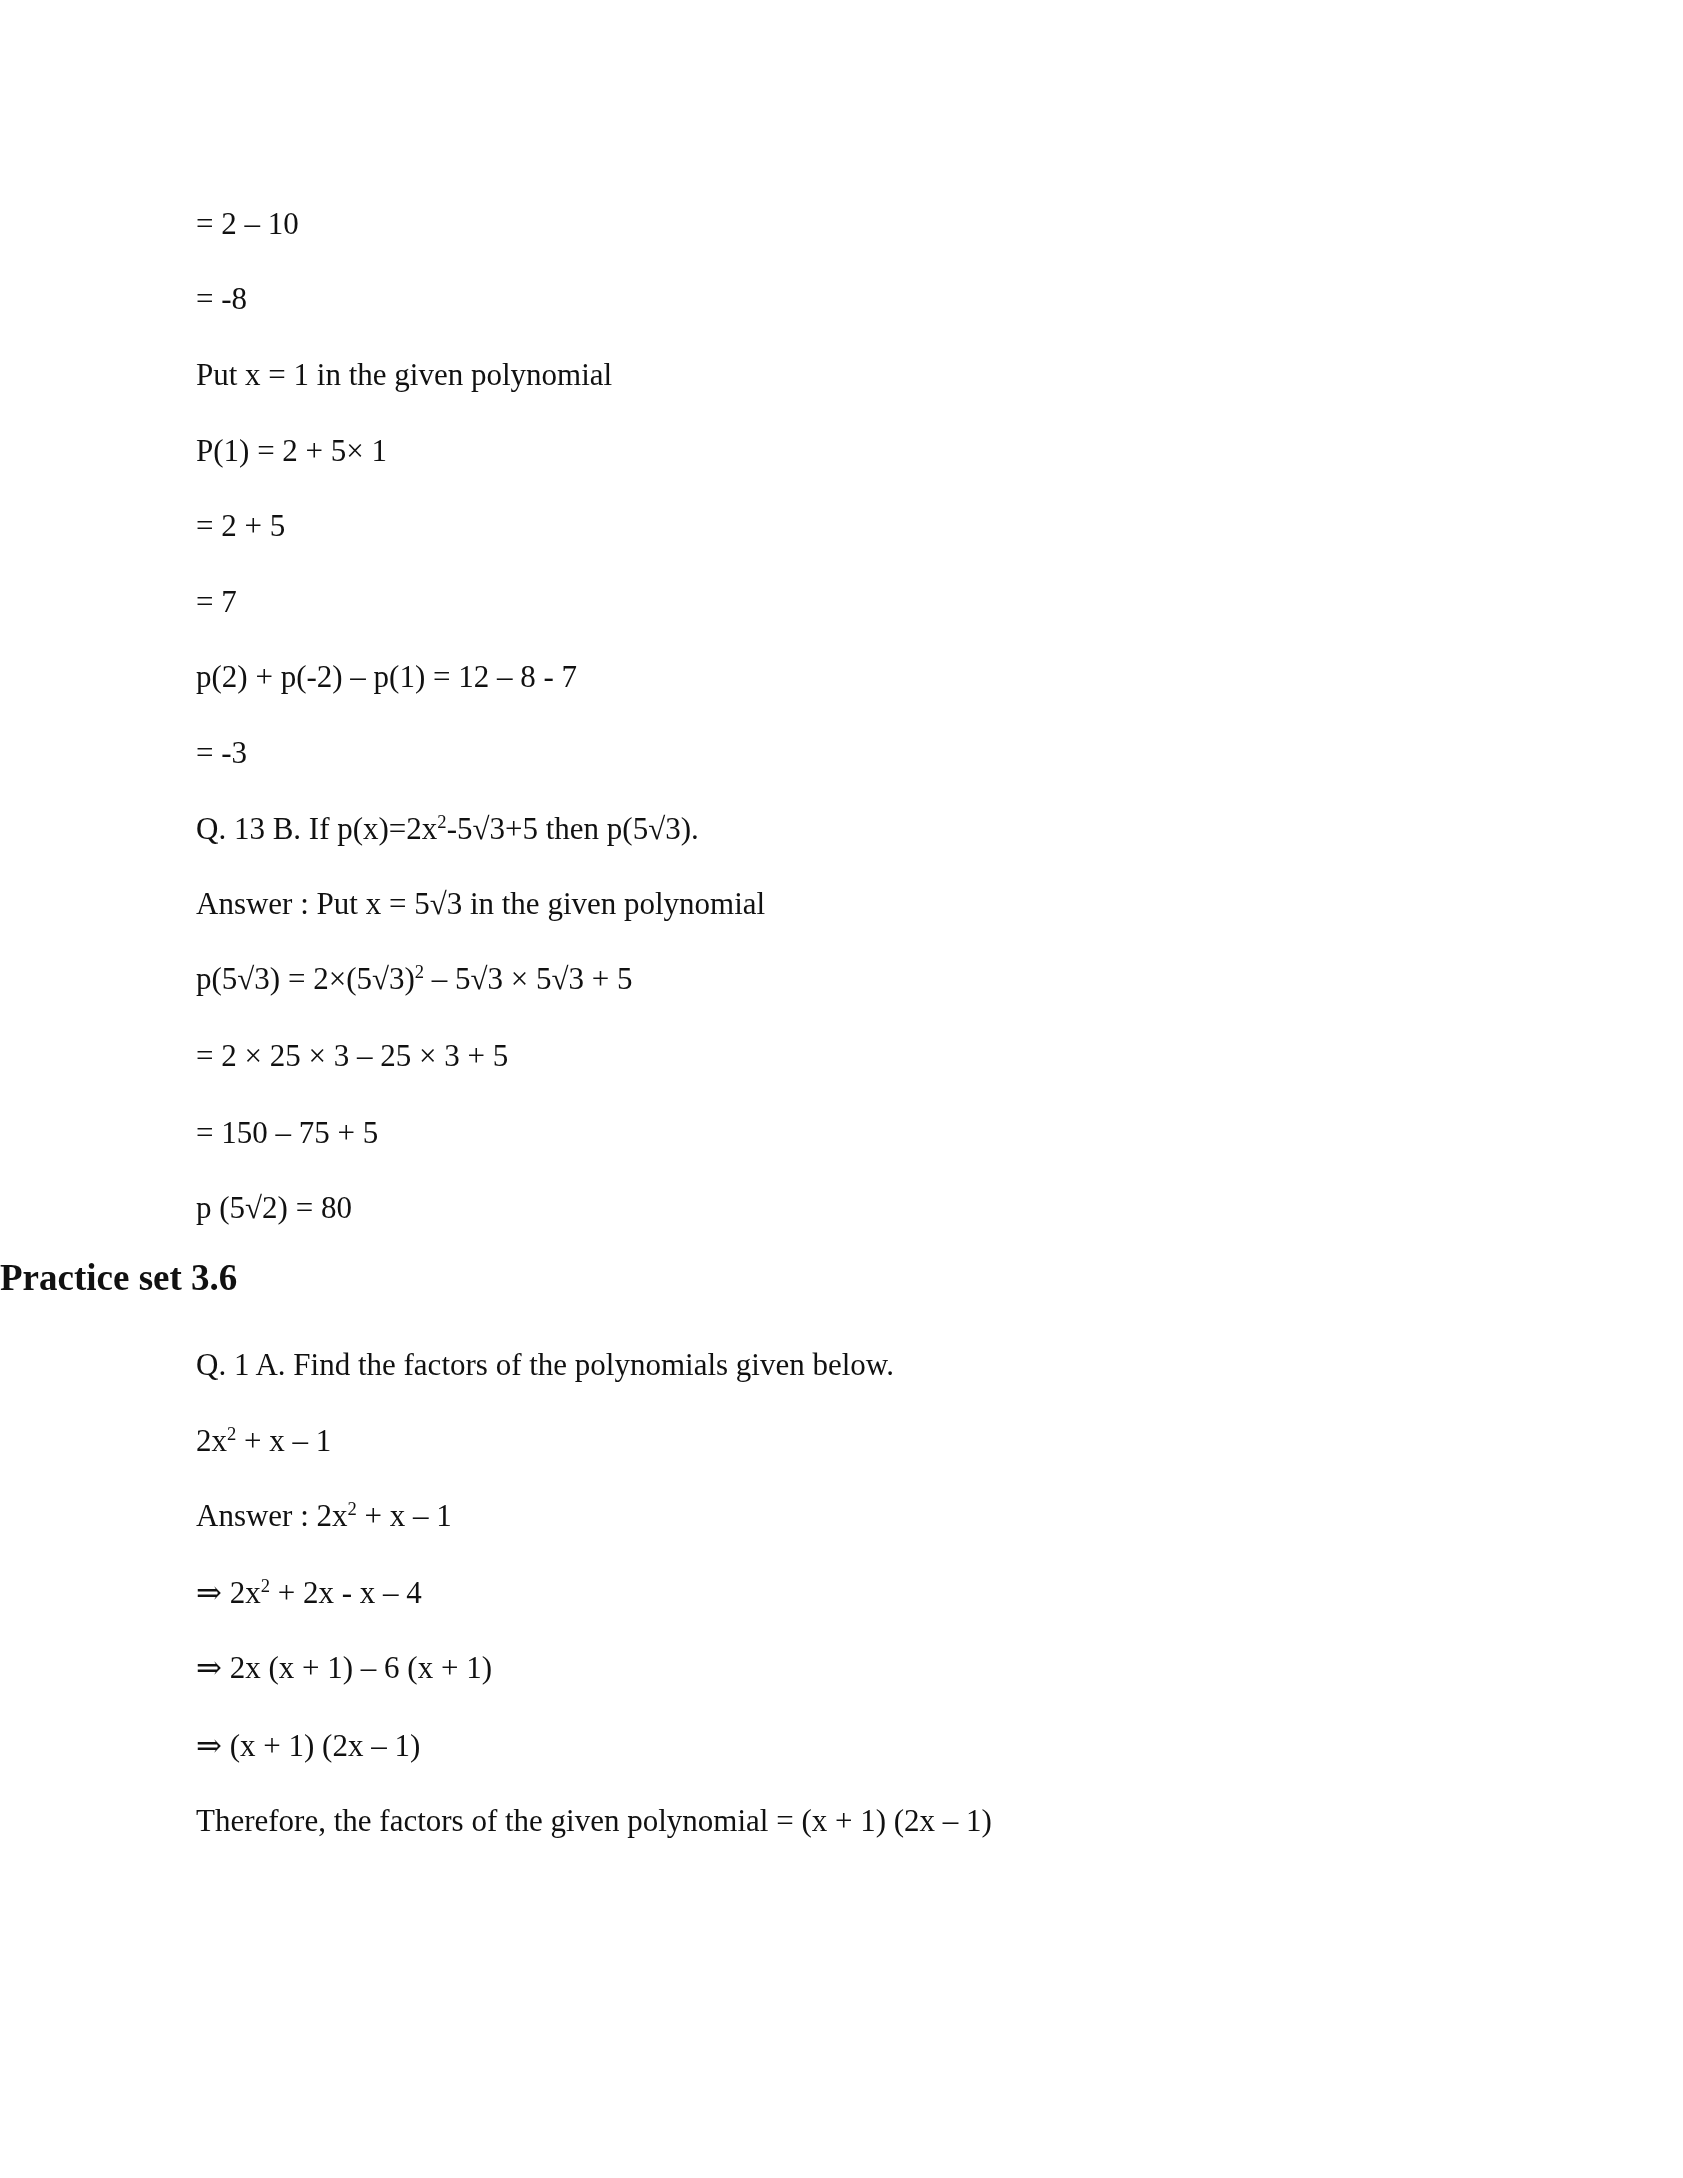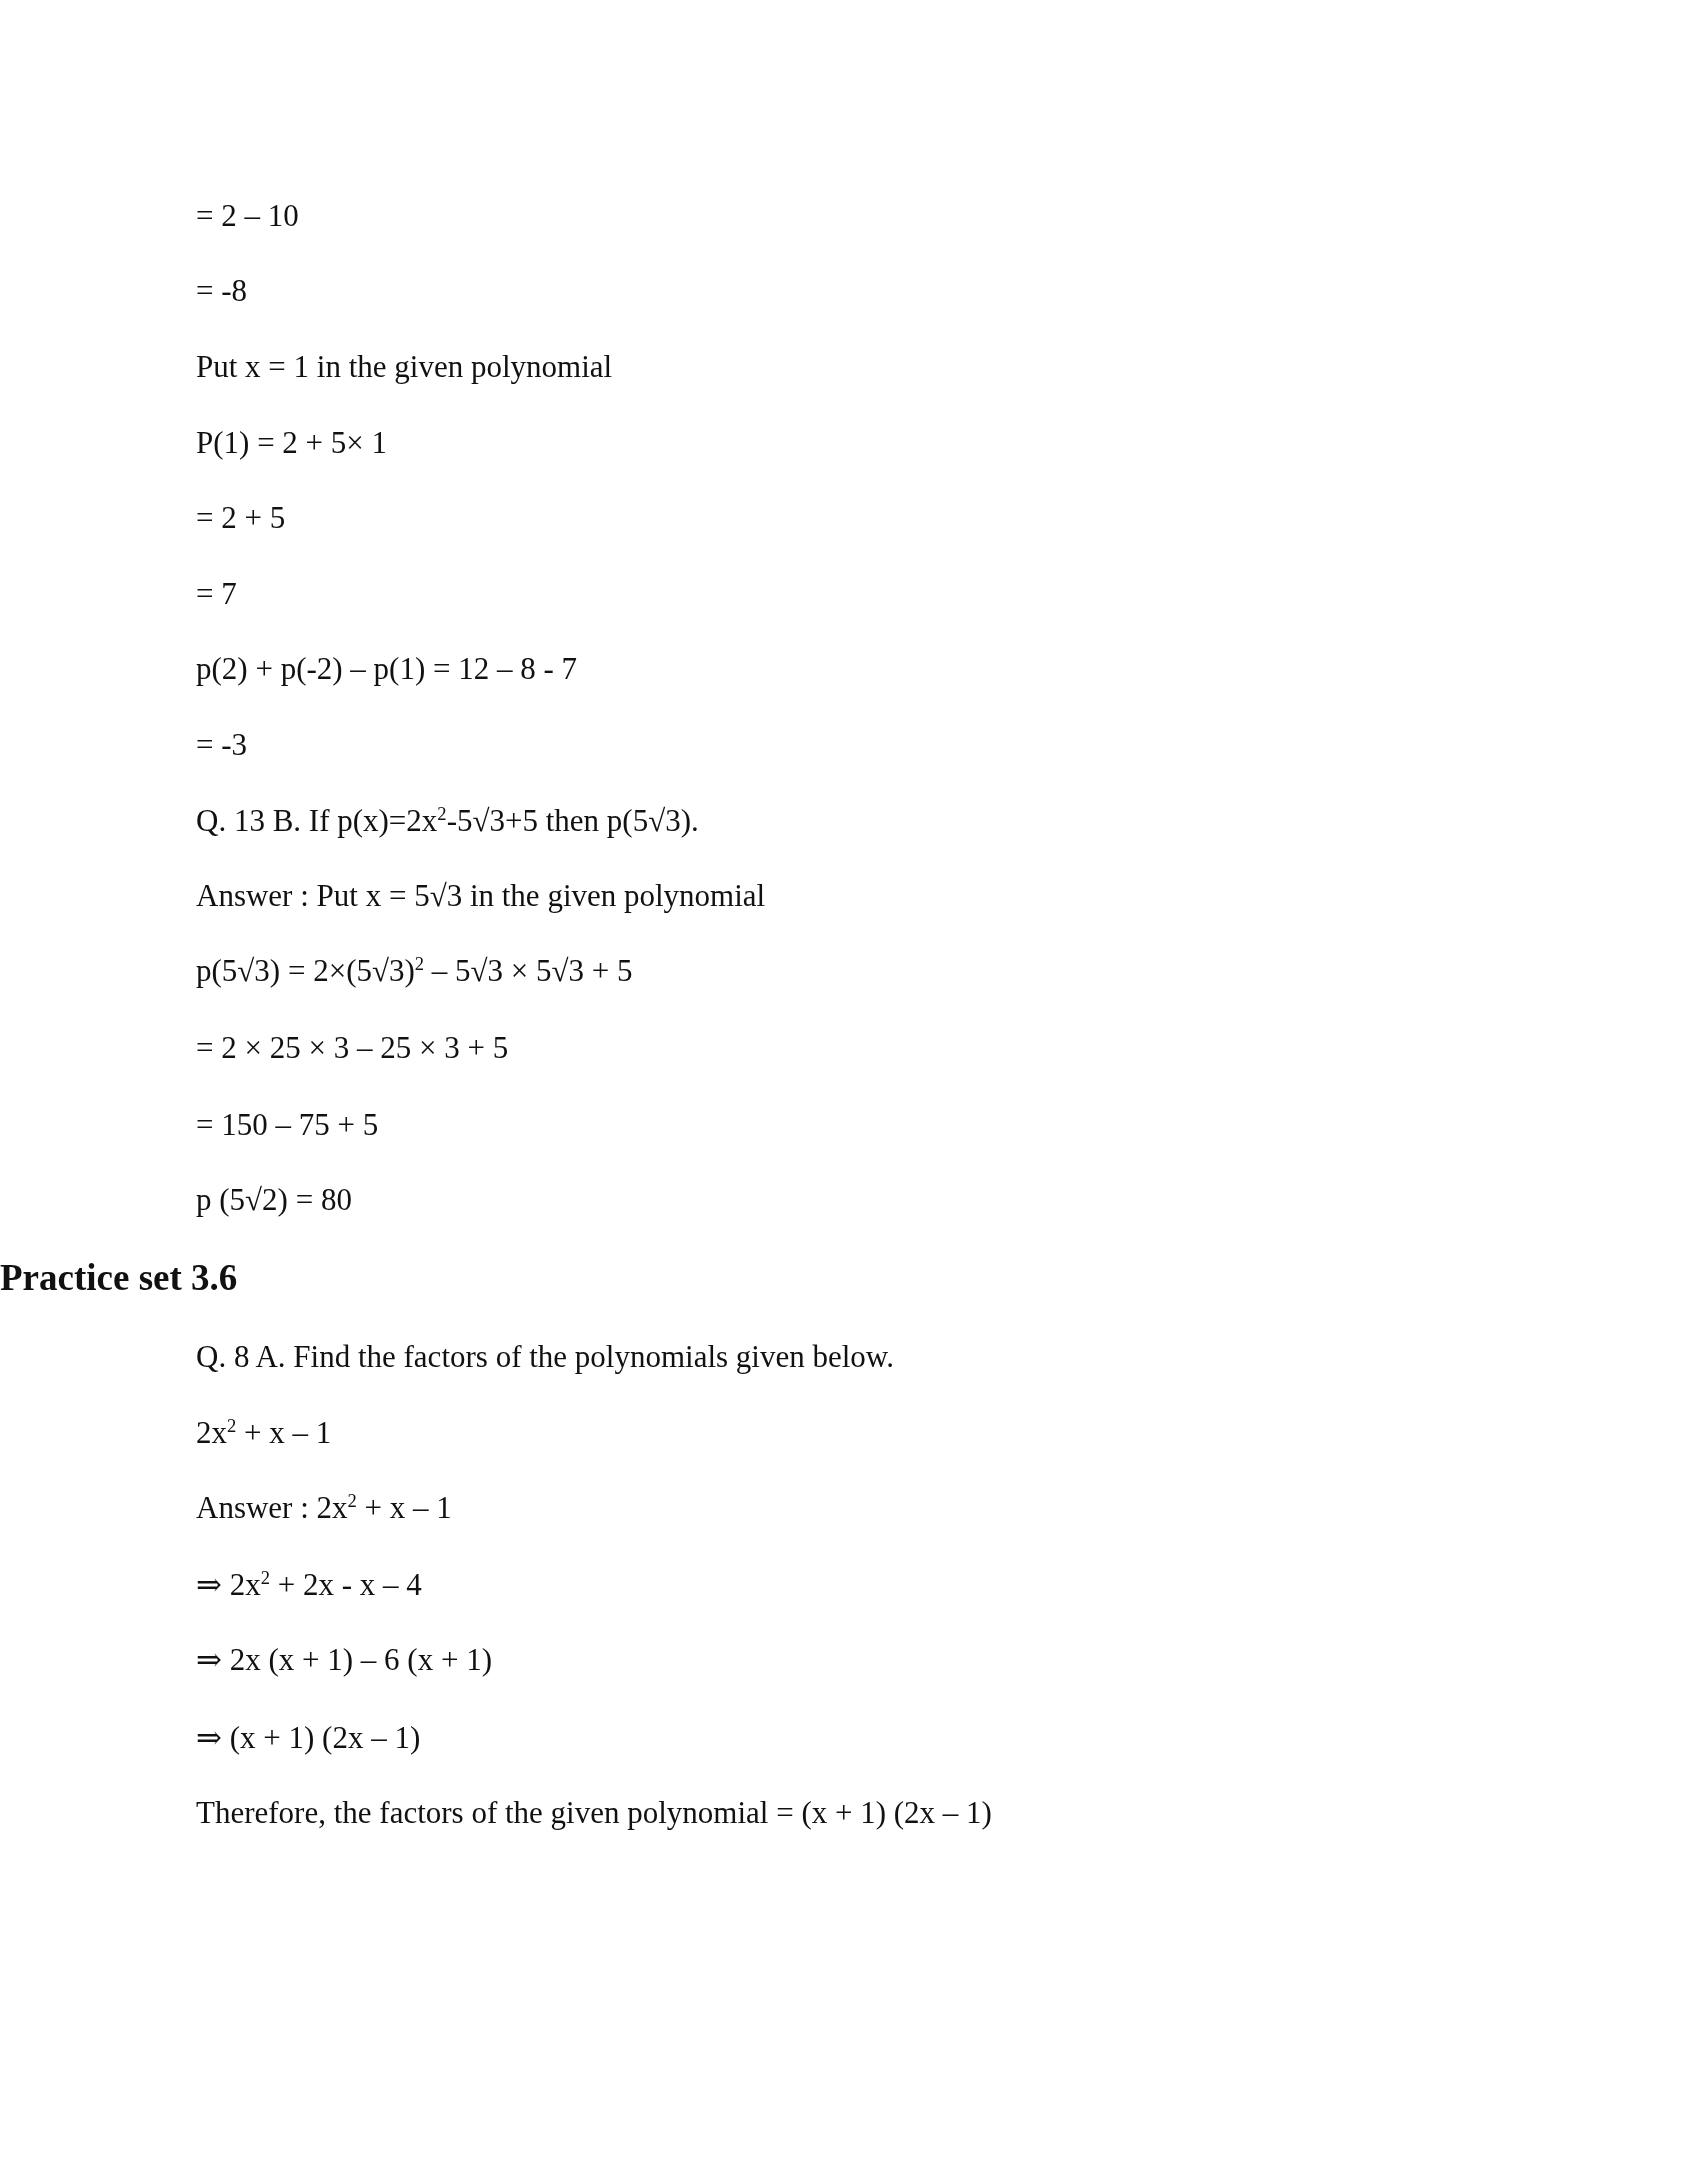--- a/index.html
+++ b/index.html
@@ -1,18 +1,18 @@
 <!DOCTYPE html>
 <html><head>
 <meta charset="utf-8">
 <style>
   html, body { margin: 0; padding: 0; background: #ffffff; }
   body { width: 1683px; height: 2178px; position: relative; overflow: hidden;
          font-family: "Liberation Serif", "DejaVu Serif", serif; color: #111; }
-  .line { position: absolute; left: 196px; font-size: 31px; line-height: 40px; white-space: nowrap; }
+  .line { position: absolute; left: 196px; font-size: 31px; line-height: 40px; white-space: nowrap; margin-top: 8px; }
   .b { font-weight: normal; }
   .heading { position: absolute; left: 0; width: 1663px; text-align: left; font-size: 37px; font-weight: bold; line-height: 44px; }
   sup { font-size: 0.6em; vertical-align: 0.6em; line-height: 0; }
 </style>
 </head>
 <body>
 
 <div>
 
   <div class="line" style="top:196px">= 2 – 10</div>
@@ -28,21 +28,21 @@
 
   <div class="line" style="top:876px"><span class="b">Answer :</span><span> Put x = 5√3 in the given polynomial</span></div>
 
   <div class="line" style="top:951px"><span>p(5√3) = 2×(5√3)</span><sup>2</sup><span> – 5√3 × 5√3 + 5</span></div>
   <div class="line" style="top:1028px">= 2 × 25 × 3 – 25 × 3 + 5</div>
   <div class="line" style="top:1105px">= 150 – 75 + 5</div>
   <div class="line" style="top:1180px">p (5√2) = 80</div>
 
   <div class="heading" style="top:1256px">Practice set 3.6</div>
 
-  <div class="line b" style="top:1337px">Q. 8 A. Find the factors of the polynomials given below.</div>
+  <div class="line b" style="top:1337px">Q. 1 A. Find the factors of the polynomials given below.</div>
 
   <div class="line b" style="top:1413px"><span>2x</span><sup>2</sup><span> + x – 1</span></div>
 
   <div class="line" style="top:1488px"><span class="b">Answer :</span><span> 2x</span><sup>2</sup><span> + x – 1</span></div>
 
   <div class="line" style="top:1565px"><span>⇒ 2x</span><sup>2</sup><span> + 2x - x – 4</span></div>
   <div class="line" style="top:1640px">⇒ 2x (x + 1) – 6 (x + 1)</div>
   <div class="line" style="top:1718px">⇒ (x + 1) (2x – 1)</div>
   <div class="line" style="top:1793px">Therefore, the factors of the given polynomial = (x + 1) (2x – 1)</div>
 

